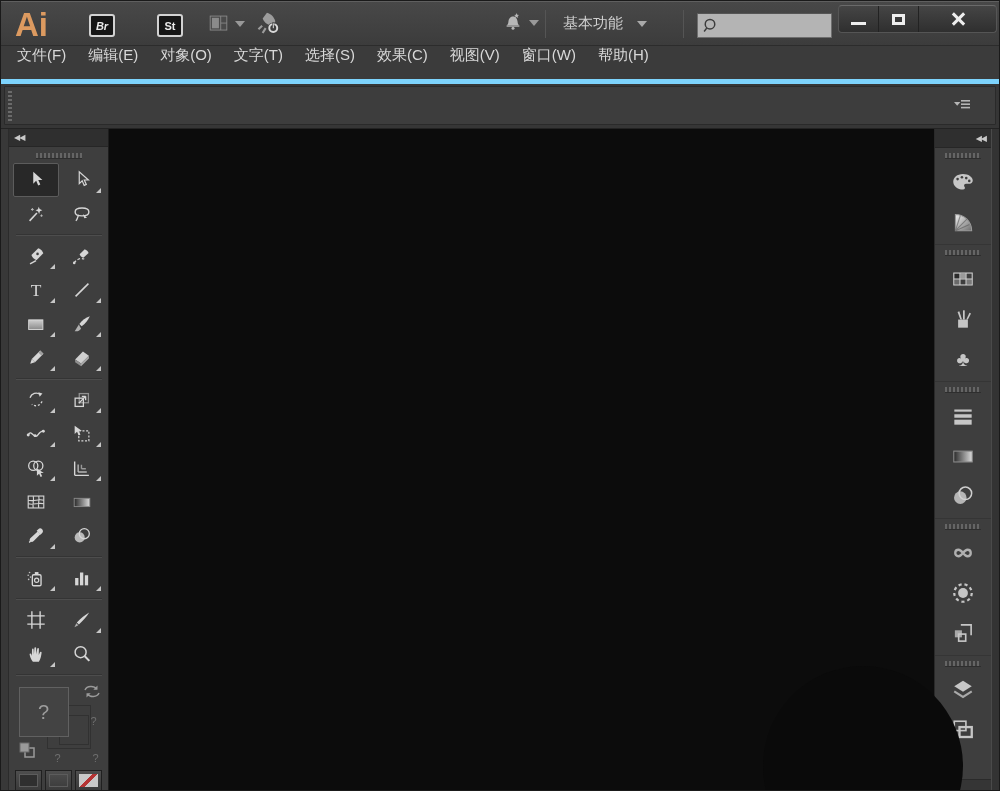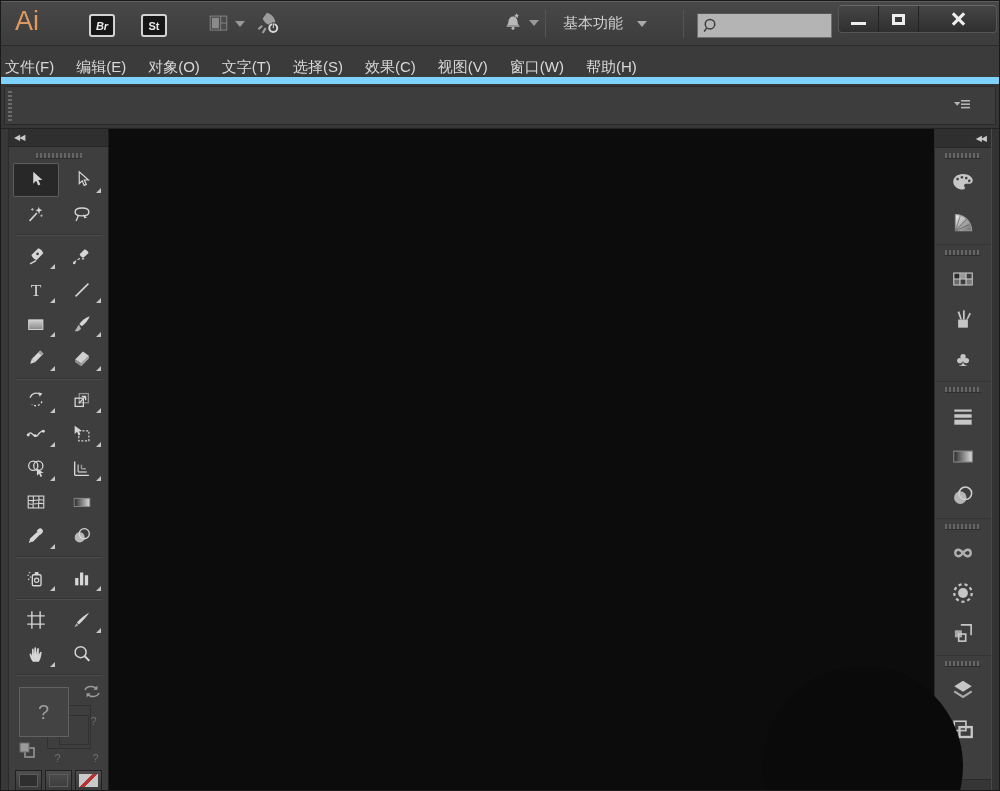--- a/index.html
+++ b/index.html
@@ -5,24 +5,24 @@
   *{margin:0;padding:0;box-sizing:border-box;}
   html,body{background:#222;}
   body{font-family:"Liberation Sans","DejaVu Sans",sans-serif;}
   .app{position:relative;width:1000px;height:791px;background:#3e3e3e;overflow:hidden;
        border:1px solid #1a1a1a;}
   svg{display:block;}
 
   
   .titlebar{position:relative;height:45px;background:linear-gradient(#484848,#3c3c3c);
             border-top:1px solid #5f5f5f;border-bottom:1px solid #2c2c2c;}
-  .ai-logo{position:absolute;left:14px;top:4px;font-size:27px;font-weight:normal;color:#dc9a60;letter-spacing:0;}
+  .ai-logo{position:absolute;left:14px;top:4px;font-size:33px;font-weight:bold;color:#dc9a60;letter-spacing:0;}
   .sq-btn{position:absolute;top:12px;width:26px;height:23px;background:#161616;border:2px solid #d2d2d2;
           border-radius:3px;color:#eaeaea;font-size:11px;font-weight:bold;display:flex;align-items:center;justify-content:center;}
-  .btn-br{left:88px;font-style:italic;} .btn-st{left:140px;}
+  .btn-br{left:88px;font-style:italic;} .btn-st{left:156px;}
   .tb-ic{position:absolute;display:flex;align-items:center;}
   .arrange{left:205px;top:11px;} .rocket{left:252px;top:8px;} .bell{left:500px;top:9px;}
   .caret{width:0;height:0;border-left:5px solid transparent;border-right:5px solid transparent;
          border-top:6px solid #999;margin-left:4px;}
   .tb-sep{position:absolute;top:8px;width:1px;height:28px;background:#2e2e2e;border-right:1px solid #555;}
   .sep1{left:544px;} .sep2{left:682px;}
   .workspace{position:absolute;left:562px;top:12px;display:flex;align-items:center;color:#cfcfcf;font-size:15px;}
   .workspace .caret{margin-left:14px;border-top-color:#aaa;}
   .searchbox{position:absolute;left:696px;top:11px;width:135px;height:25px;background:#b4b4b4;
              border:1px solid #6e6e6e;border-top-color:#555;display:flex;align-items:center;border-radius:1px;}
@@ -33,22 +33,22 @@
   .winbtn{display:flex;align-items:center;justify-content:center;border-right:1px solid #222;}
   .winbtn:last-child{border-right:none;}
   .w-min{width:40px;} .w-max{width:40px;} .w-close{width:77px;}
   .g-min{width:15px;height:3px;background:#eee;margin-top:8px;}
   .g-max{width:13px;height:11px;border:3px solid #eee;}
   .g-close{position:relative;width:16px;height:16px;}
   .g-close::before,.g-close::after{content:"";position:absolute;left:7px;top:0;width:3px;height:16px;background:#eee;}
   .g-close::before{transform:rotate(45deg);} .g-close::after{transform:rotate(-45deg);}
 
   
-  .menubar{height:38px;background:#3b3b3b;border-bottom:7px solid #7dd3fc;display:flex;
-           align-items:flex-end;padding-left:4px;gap:22px;}
+  .menubar{height:38px;background:#3b3b3b;border-bottom:5px solid #7dd3fc;display:flex;
+           align-items:flex-start;padding-left:16px;gap:22px;}
   .menu-item{color:#d8d8d8;font-size:15px;white-space:nowrap;cursor:default;}
 
   
   .controlbar{position:relative;height:44px;background:#363636;}
   .cbar-inner{position:absolute;left:3px;right:3px;top:2px;bottom:3px;background:#3d3d3d;
               border:1px solid #2a2a2a;border-radius:1px;}
   .grip-v{position:absolute;left:7px;top:7px;bottom:7px;width:4px;
           background:repeating-linear-gradient(180deg,#6b6b6b 0 2px,transparent 2px 4px);}
   .pmenu{position:absolute;right:28px;top:14px;}
 

